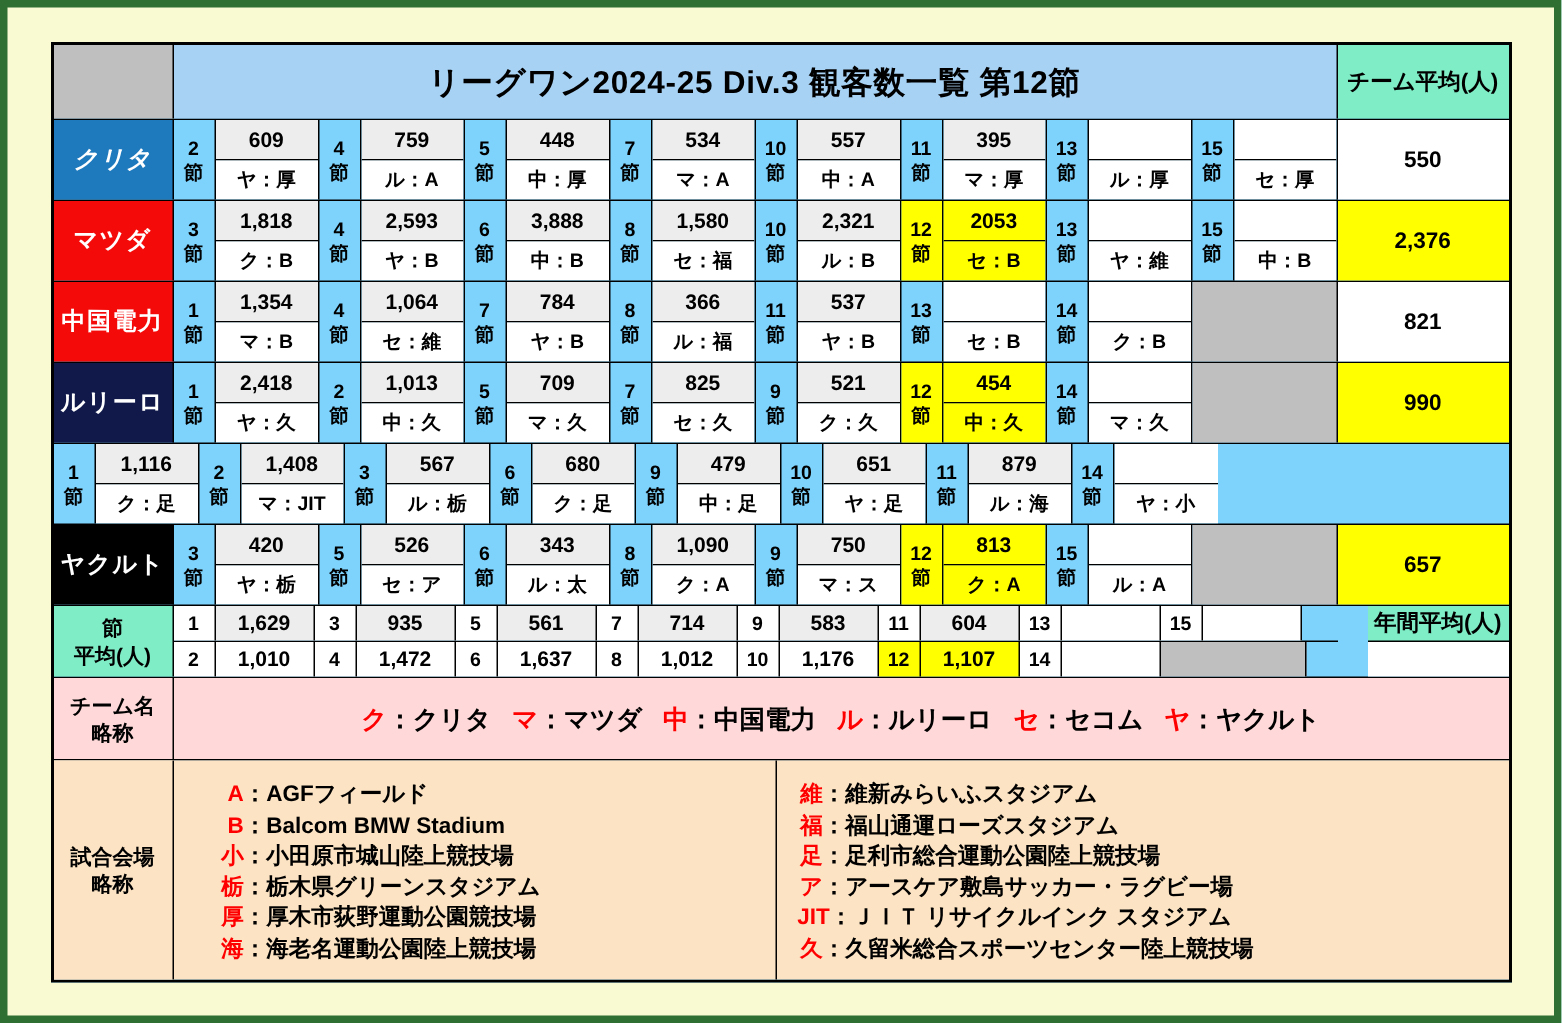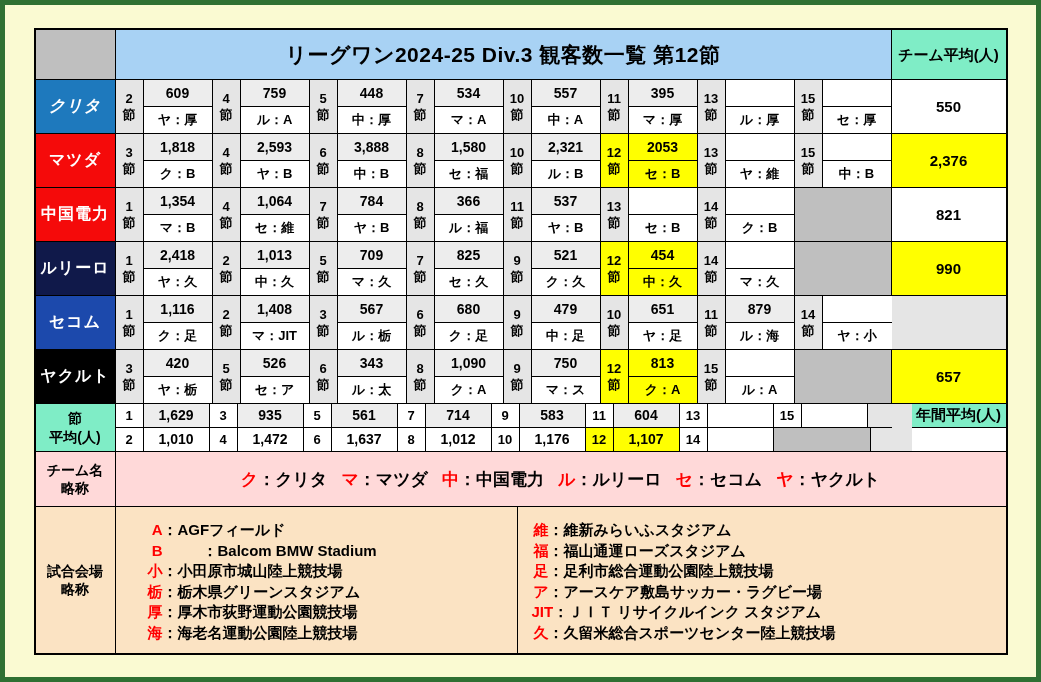--- a/index.html
+++ b/index.html
@@ -12,21 +12,21 @@
   }
   .page {
     width: 1041px; height: 682px;
     border: 5px solid #2F7032;
     background: #FAFAD2;
     padding-top: 23px;
   }
   .table {
     width: 974px; margin: 0 auto;
     border: 2px solid #000;
-    background: #e5e5e5;
+    background: #7dd3fc;
   }
   .trow { display: flex; border-bottom: 1px solid #000; }
   .table > .trow:last-child, #team-rows .trow:last-child { border-bottom: 1px solid #000; }
   .venue-row { border-bottom: none !important; }
   .cell {
     border-right: 1px solid #000;
     display: flex; align-items: center; justify-content: center;
     overflow: hidden; text-align: center;
   }
   .trow > .cell:last-child { border-right: none; }
@@ -354,21 +354,20 @@
             <div>節</div>
           </div>
           <div class="cell slot-value">
             <div class="att"></div>
             <div class="match">マ：久</div>
           </div>
           <div class="cell empty-slot"></div>
           <div class="cell team-avg hl">990</div>
         </div>
         <div class="trow team-row">
-          <div class="cell team-name" style="background: rgb(28, 73, 172); color: rgb(255, 255, 255);">セコム</div>
           <div class="cell slot-round">
             <div>1</div>
             <div>節</div>
           </div>
           <div class="cell slot-value">
             <div class="att filled">1,116</div>
             <div class="match">ク：足</div>
           </div>
           <div class="cell slot-round">
             <div>2</div>
@@ -572,21 +571,21 @@
     </div>
 
     <div class="trow venue-row">
       <div class="cell venue-label">
         <div>試合会場</div>
         <div>略称</div>
       </div>
       <div class="venue-cols">
         <div class="venue-left" id="venue-left">
             <div class="venue-entry"><div class="venue-abbr" style="display: inline-block;">A</div><div style="display: inline;">：AGFフィールド</div></div>
-            <div class="venue-entry"><div class="venue-abbr" style="display: inline-block;">B</div><div style="display: inline; margin-left: 40px;">：Balcom BMW Stadium</div></div>
+            <div class="venue-entry"><div class="venue-abbr" style="display: inline-block;">B</div><div style="display: inline;">：Balcom BMW Stadium</div></div>
             <div class="venue-entry"><div class="venue-abbr" style="display: inline-block;">小</div><div style="display: inline;">：小田原市城山陸上競技場</div></div>
             <div class="venue-entry"><div class="venue-abbr" style="display: inline-block;">栃</div><div style="display: inline;">：栃木県グリーンスタジアム</div></div>
             <div class="venue-entry"><div class="venue-abbr" style="display: inline-block;">厚</div><div style="display: inline;">：厚木市荻野運動公園競技場</div></div>
             <div class="venue-entry"><div class="venue-abbr" style="display: inline-block;">海</div><div style="display: inline;">：海老名運動公園陸上競技場</div></div>
           </div>
         <div class="venue-right" id="venue-right">
             <div class="venue-entry"><div class="venue-abbr" style="display: inline-block;">維</div><div style="display: inline;">：維新みらいふスタジアム</div></div>
             <div class="venue-entry"><div class="venue-abbr" style="display: inline-block;">福</div><div style="display: inline;">：福山通運ローズスタジアム</div></div>
             <div class="venue-entry"><div class="venue-abbr" style="display: inline-block;">足</div><div style="display: inline;">：足利市総合運動公園陸上競技場</div></div>
             <div class="venue-entry"><div class="venue-abbr" style="display: inline-block;">ア</div><div style="display: inline;">：アースケア敷島サッカー・ラグビー場</div></div>

